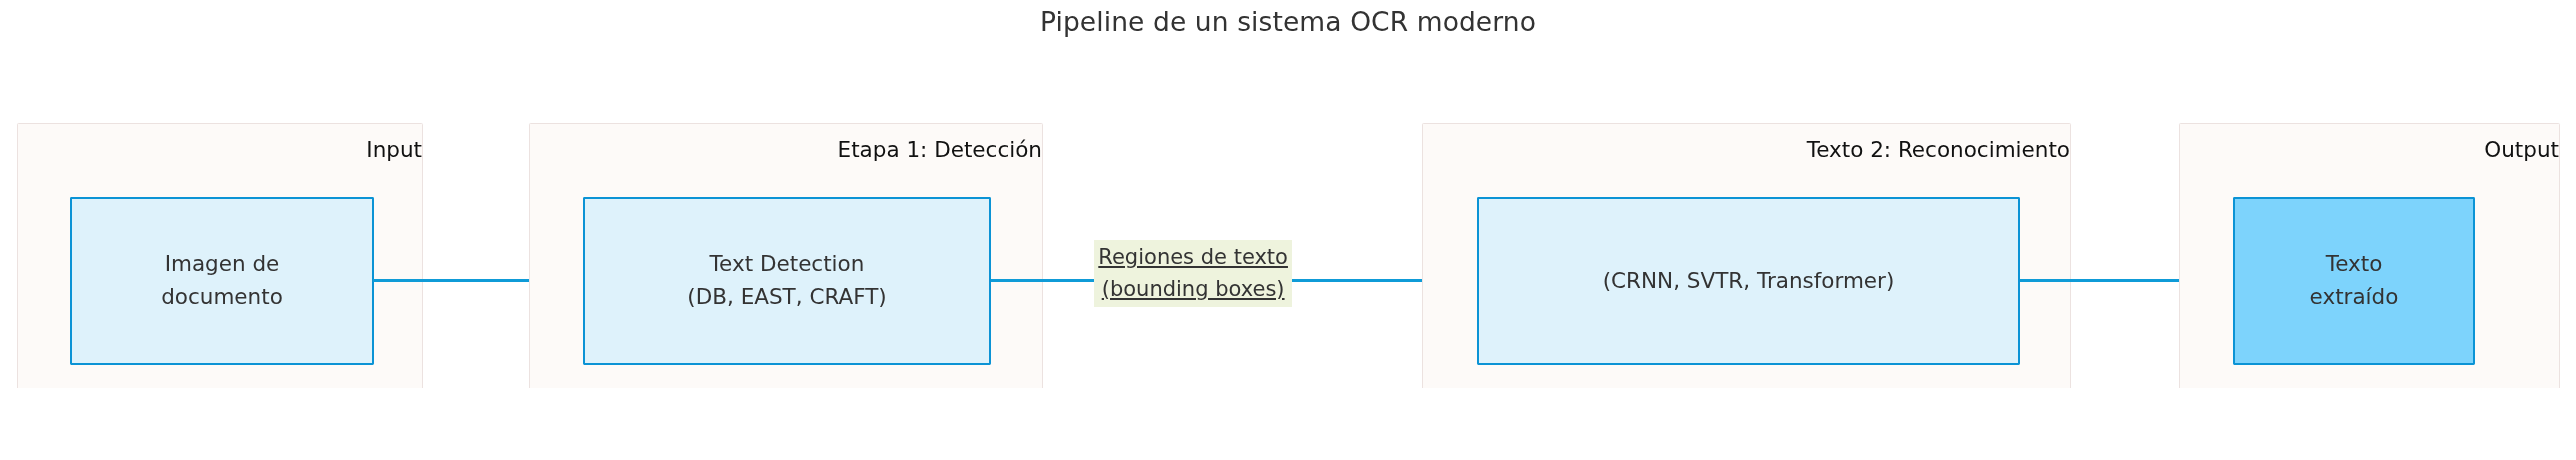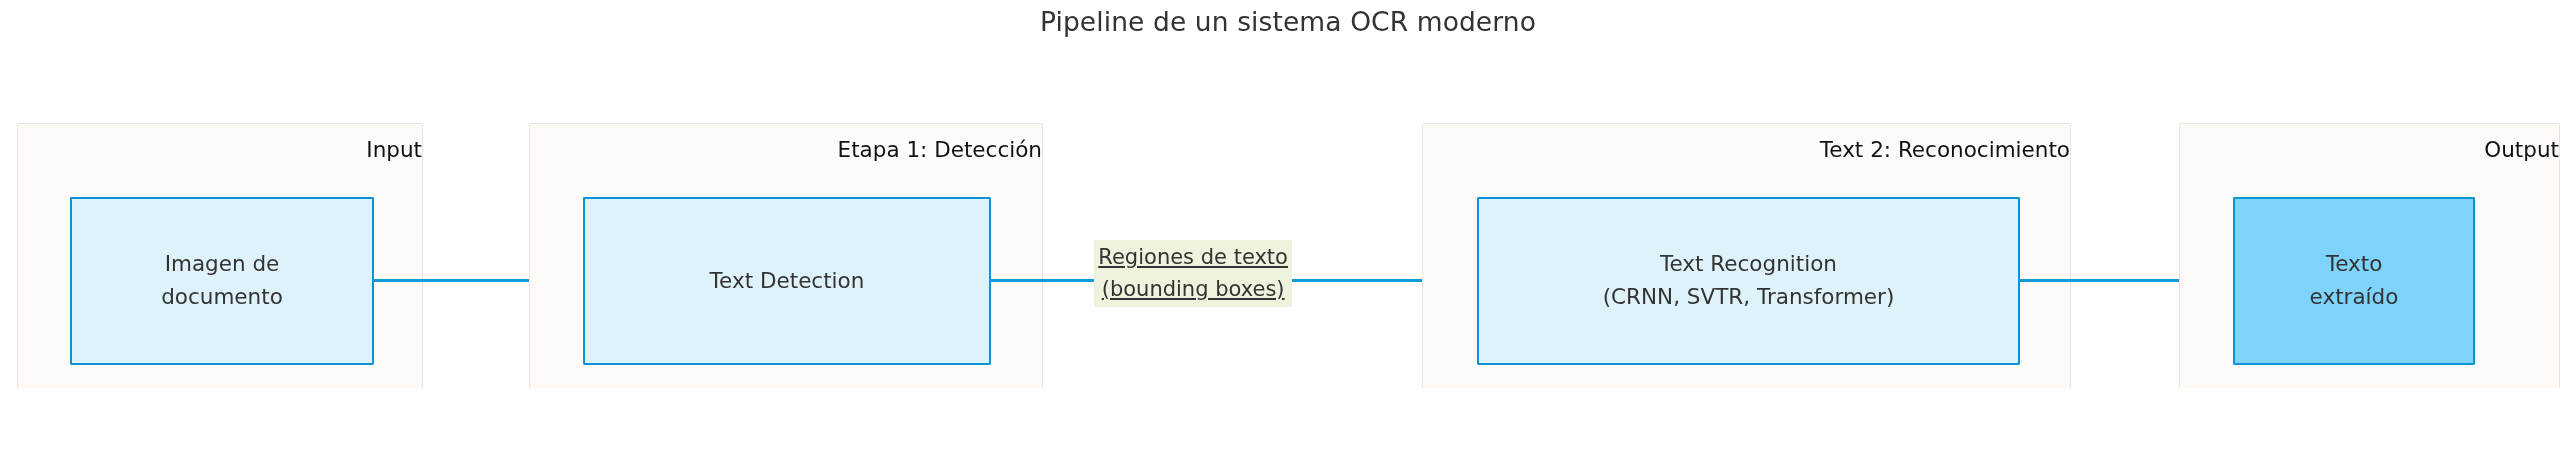--- a/index.html
+++ b/index.html
@@ -114,34 +114,34 @@
   </div>
 
   <div class="edge-line" style="left:373px; top:279px; width:226px;"></div>
   <div class="edge-head" style="left:586px; top:270px;"></div>
 
   <div class="cluster" style="left:529px; top:123px; width:514px; height:317px;">
     <div class="cluster-title">Etapa 1: Detección</div>
   </div>
   <div class="node blue" style="left:583px; top:197px; width:408px; height:168px;text-align:center;">
     <span class="node-line">Text Detection</span>
+    <span class="node-line">(DB, EAST, CRAFT)</span>
   </div>
 
   <div class="edge-line" style="left:991px; top:279px; width:505px;"></div>
   <div class="edge-head" style="left:1479px; top:270px;"></div>
   <div class="edge-label" style="left:1094px; top:240px;text-decoration:underline;">
     <span class="node-line">Regiones de texto</span>
     <span class="node-line">(bounding boxes)</span>
   </div>
 
   <div class="cluster" style="left:1422px; top:123px; width:649px; height:317px;">
-    <div class="cluster-title">Text 2: Reconocimiento</div>
+    <div class="cluster-title">Texto 2: Reconocimiento</div>
   </div>
   <div class="node blue" style="left:1477px; top:197px; width:543px; height:168px;">
-    <span class="node-line">Text Recognition</span>
     <span class="node-line">(CRNN, SVTR, Transformer)</span>
   </div>
 
   <div class="edge-line" style="left:2020px; top:279px; width:218px;"></div>
   <div class="edge-head" style="left:2222px; top:270px;"></div>
 
   <div class="cluster" style="left:2179px; top:123px; width:381px; height:317px;">
     <div class="cluster-title">Output</div>
   </div>
   <div class="node green" style="left:2233px; top:197px; width:242px; height:168px;">

